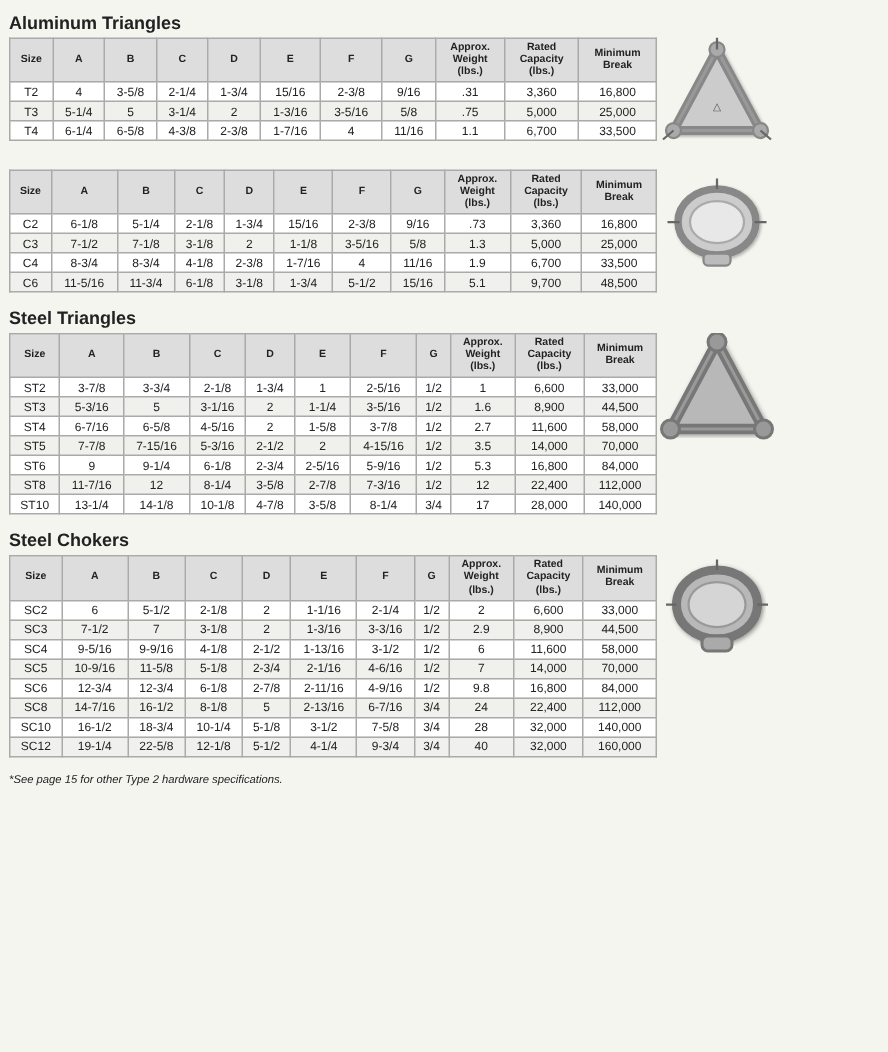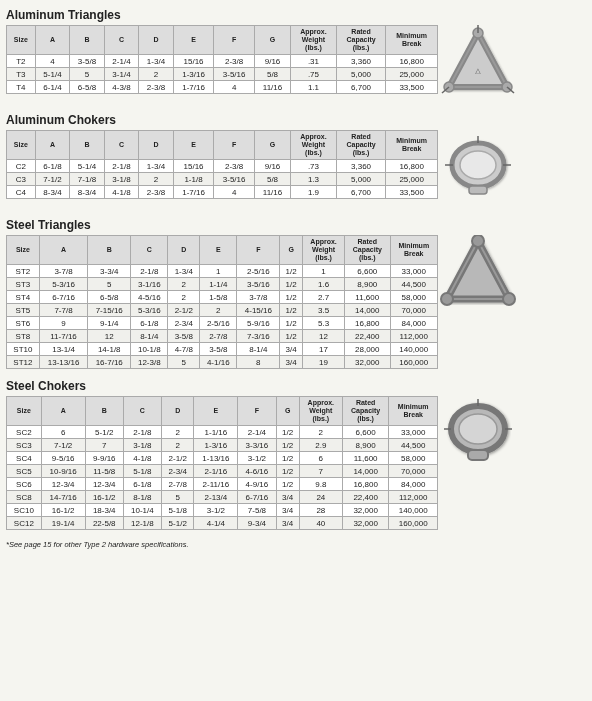--- a/index.html
+++ b/index.html
@@ -150,21 +150,20 @@
     <circle cx="10" cy="62" r="5" fill="#aaa" stroke="#888" stroke-width="1.5"></circle>
     <line x1="39" y1="8" x2="39" y2="0" stroke="#666" stroke-width="1.5"></line>
     <line x1="10" y1="62" x2="3" y2="68" stroke="#666" stroke-width="1.5"></line>
     <line x1="68" y1="62" x2="75" y2="68" stroke="#666" stroke-width="1.5"></line>
     <text x="39" y="48" text-anchor="middle" font-size="7" fill="#555">△</text>
   </svg>
         </div>
       </div>
     </div>
     <div class="section">
-      <div class="section-title">Aluminum Chokers</div>
       <div class="section-layout">
         <table>
           <thead>
             <tr>
               <th class="th-multi">Size</th>
               <th class="th-multi">A</th>
               <th class="th-multi">B</th>
               <th class="th-multi">C</th>
               <th class="th-multi">D</th>
               <th class="th-multi">E</th>
@@ -207,20 +206,33 @@
               <td>8-3/4</td>
               <td>8-3/4</td>
               <td>4-1/8</td>
               <td>2-3/8</td>
               <td>1-7/16</td>
               <td>4</td>
               <td>11/16</td>
               <td>1.9</td>
               <td>6,700</td>
               <td>33,500</td>
+            </tr>
+            <tr>
+              <td>C6</td>
+              <td>11-5/16</td>
+              <td>11-3/4</td>
+              <td>6-1/8</td>
+              <td>3-1/8</td>
+              <td>1-3/4</td>
+              <td>5-1/2</td>
+              <td>15/16</td>
+              <td>5.1</td>
+              <td>9,700</td>
+              <td>48,500</td>
             </tr>
           </tbody>
         </table>
         <div class="img-placeholder">
           <svg width="78" height="78" viewBox="0 0 78 78">
     <defs>
       <filter id="shadow2">
         <feDropShadow dx="1" dy="1" stdDeviation="1" flood-opacity="0.3"></feDropShadow>
       </filter>
     </defs>
@@ -338,33 +350,20 @@
               <td>14-1/8</td>
               <td>10-1/8</td>
               <td>4-7/8</td>
               <td>3-5/8</td>
               <td>8-1/4</td>
               <td>3/4</td>
               <td>17</td>
               <td>28,000</td>
               <td>140,000</td>
             </tr>
-            <tr>
-              <td>ST12</td>
-              <td>13-13/16</td>
-              <td>16-7/16</td>
-              <td>12-3/8</td>
-              <td>5</td>
-              <td>4-1/16</td>
-              <td>8</td>
-              <td>3/4</td>
-              <td>19</td>
-              <td>32,000</td>
-              <td>160,000</td>
-            </tr>
           </tbody>
         </table>
         <div class="img-placeholder">
           <svg width="78" height="78" viewBox="0 0 78 78">
     <defs>
       <filter id="shadow3">
         <feDropShadow dx="1" dy="1" stdDeviation="1.5" flood-opacity="0.4"></feDropShadow>
       </filter>
     </defs>
     <polygon points="39,6 70,64 8,64" fill="#b8b8b8" stroke="#777" stroke-width="7" stroke-linejoin="round" filter="url(#shadow3)"></polygon>
@@ -460,21 +459,21 @@
               <td>9.8</td>
               <td>16,800</td>
               <td>84,000</td>
             </tr>
             <tr>
               <td>SC8</td>
               <td>14-7/16</td>
               <td>16-1/2</td>
               <td>8-1/8</td>
               <td>5</td>
-              <td>2-13/4</td>
+              <td>2-13/16</td>
               <td>6-7/16</td>
               <td>3/4</td>
               <td>24</td>
               <td>22,400</td>
               <td>112,000</td>
             </tr>
             <tr>
               <td>SC10</td>
               <td>16-1/2</td>
               <td>18-3/4</td>

